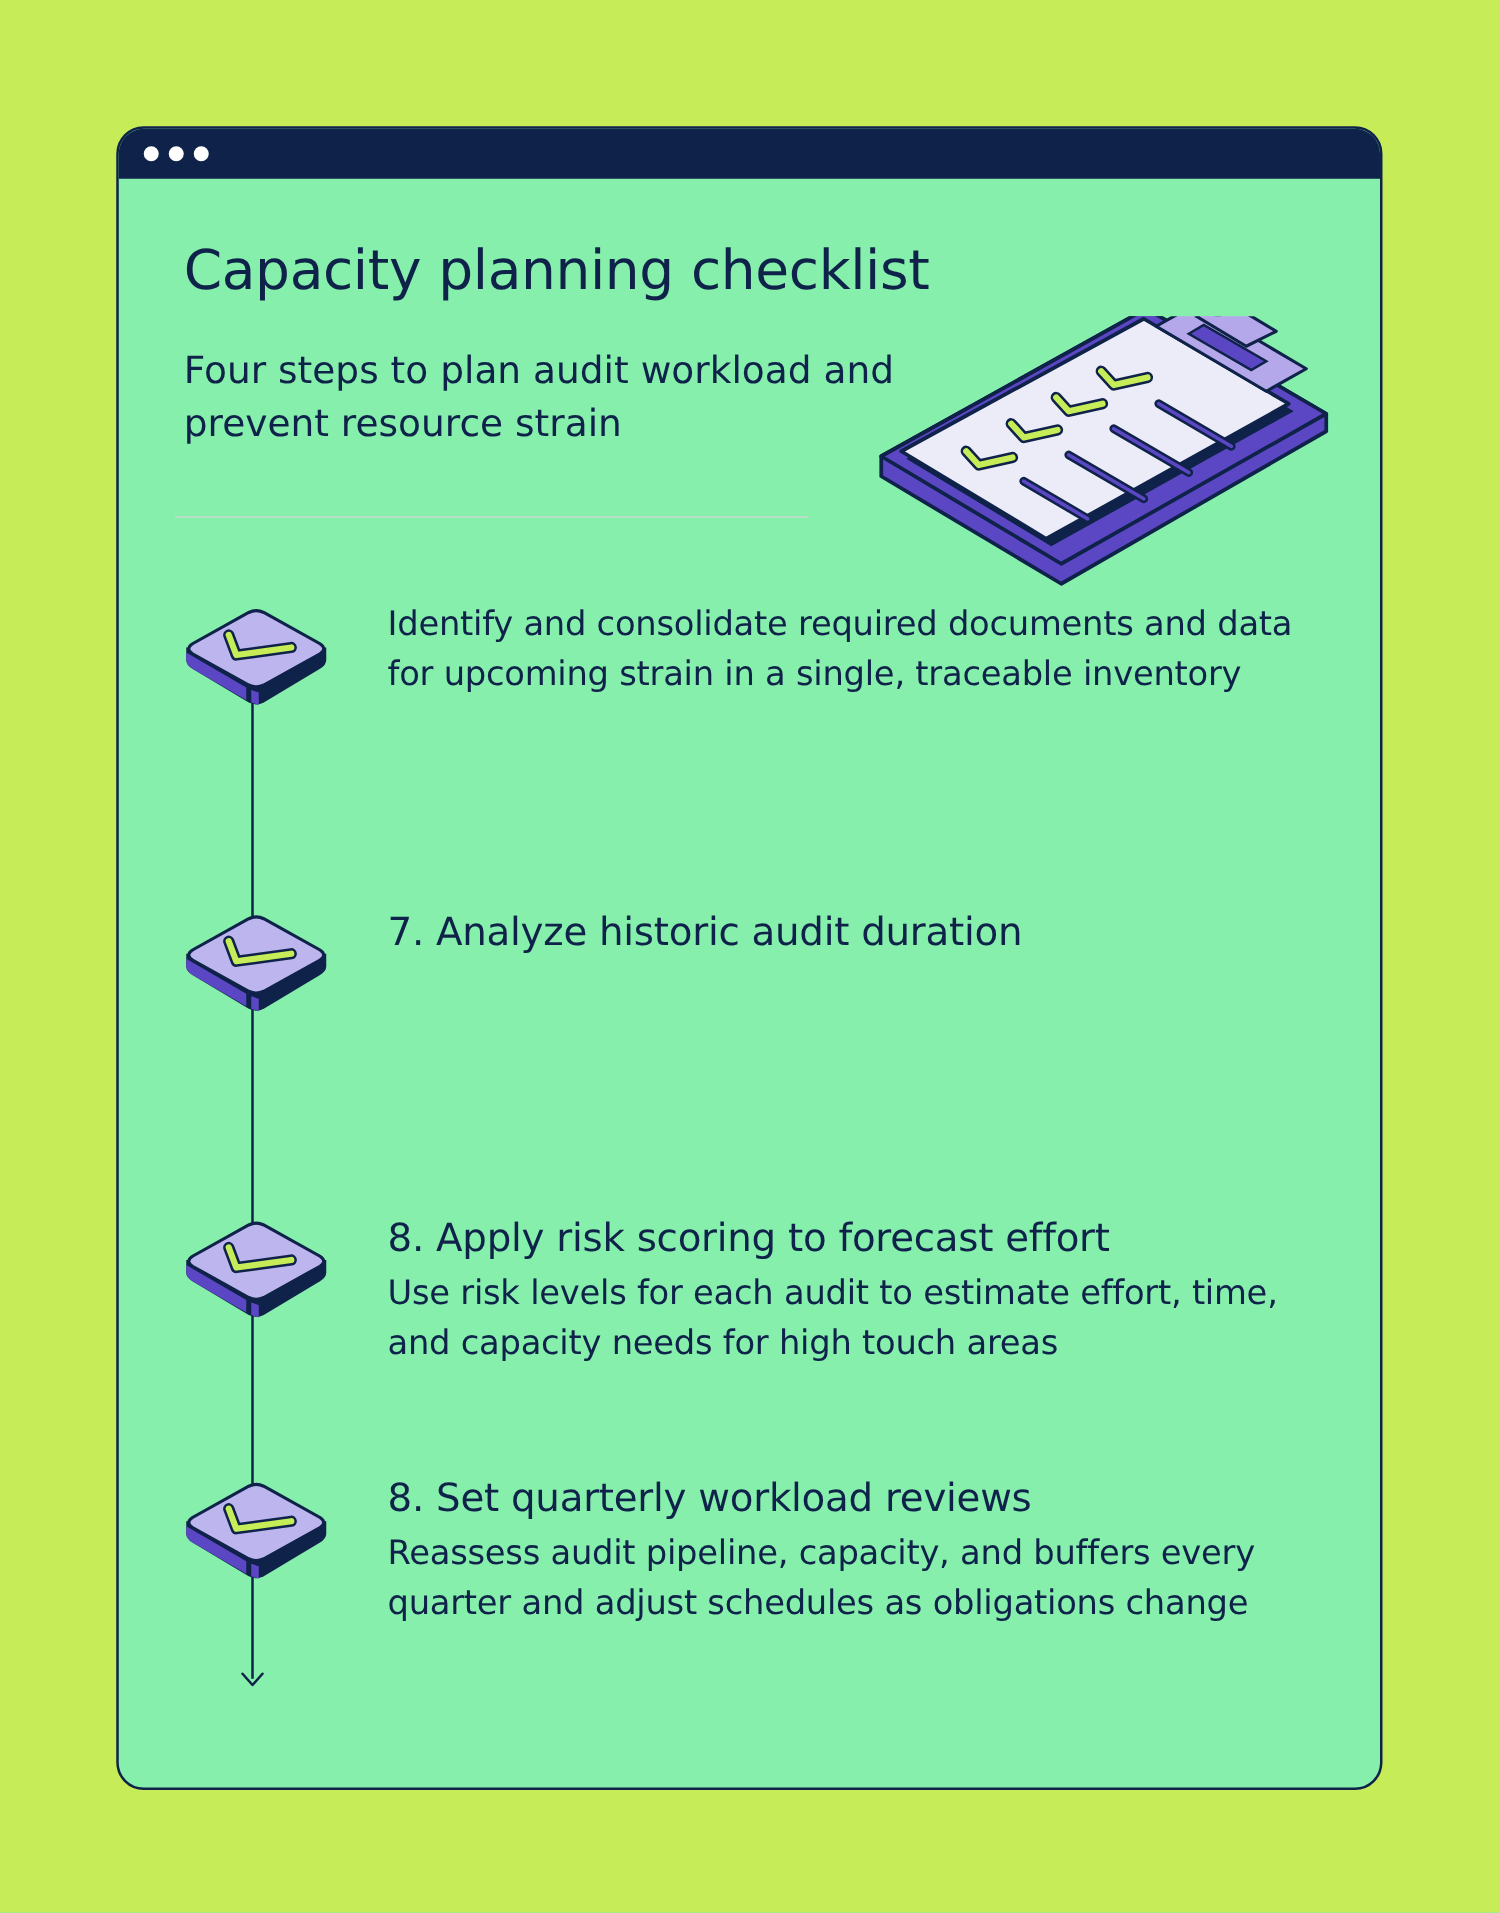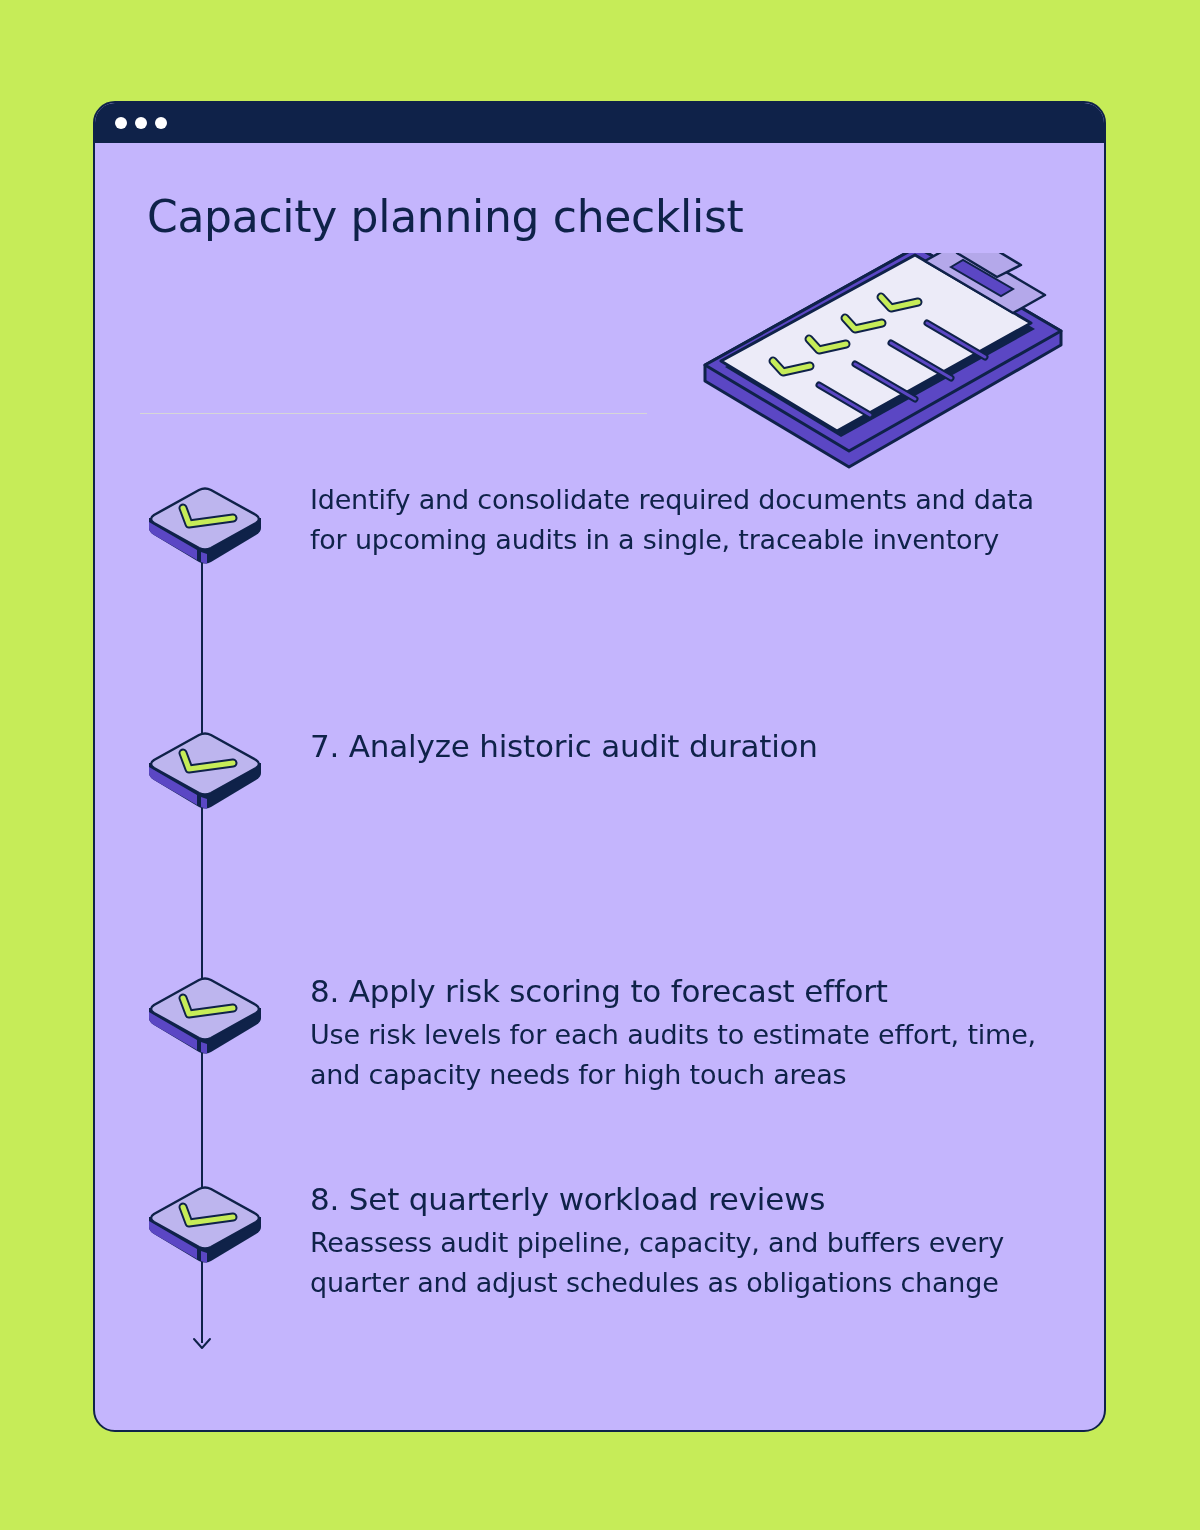--- a/index.html
+++ b/index.html
@@ -8,21 +8,21 @@
       background: #c6ec58;
       position: relative;
       overflow: hidden;
       font-family: "DejaVu Sans", "Liberation Sans", sans-serif;
       color: #0f2249;
     }
     .card {
       position: absolute;
       left: 93px; top: 101px;
       width: 1013px; height: 1331px;
-      background: #c4b5fd;
+      background: #86efac;
       border: 2px solid #0f2249;
       border-radius: 22px;
       box-sizing: border-box;
       overflow: hidden;
     }
     .titlebar {
       position: absolute; left: 0; top: 0; right: 0;
       height: 40px;
       background: #0f2249;
     }
@@ -82,20 +82,21 @@
 <div class="card">
   <div class="titlebar">
     <div class="dots">
       <span class="dot"></span>
       <span class="dot"></span>
       <span class="dot"></span>
     </div>
   </div>
 
   <h1 class="page-title">Capacity planning checklist</h1>
+  <p class="subtitle">Four steps to plan audit workload and prevent resource strain</p>
   <div class="divider"></div>
 
   <svg class="clipboard" viewBox="0 0 370 230">
 
     <polygon points="10,122 222,4 366,88 154,208" fill="#0f2249"></polygon>
     <polygon points="10,112 222,-6 366,78 366,92 154,214 10,128" fill="#5b47c4" stroke="#0f2249" stroke-width="3" stroke-linejoin="round"></polygon>
 
     <polygon points="10,112 222,-6 366,78 154,198" fill="#5b47c4" stroke="#0f2249" stroke-width="3" stroke-linejoin="round"></polygon>
 
     <polygon points="30,114 224,8 340,76 146,184" fill="#0f2249"></polygon>
@@ -161,26 +162,26 @@
   <svg class="badge" style="top:1082px" viewBox="0 0 120 86">
     <path d="M4,32 L4,42 Q4,46 9,49 L54,76 Q60,79 66,76 L111,49 Q116,46 116,42 L116,32 Z" fill="#0f2249"></path>
     <path d="M4,32 L4,42 Q4,46 9,49 L52,74 L52,64 L4,36 Z" fill="#5b47c4"></path>
     <path d="M56,76 L62,78 L62,68 L56,66 Z" fill="#5b47c4"></path>
     <path d="M9,29 L54,4 Q60,1 66,4 L111,29 Q117,33 111,37 L66,62 Q60,65 54,62 L9,37 Q3,33 9,29 Z" fill="#bdb5ee" stroke="#0f2249" stroke-width="2.5"></path>
     <path d="M38,22 L44,38 L88,32" fill="none" stroke="#0f2249" stroke-width="9" stroke-linecap="round" stroke-linejoin="round"></path>
     <path d="M38,22 L44,38 L88,32" fill="none" stroke="#c6ec58" stroke-width="5" stroke-linecap="round" stroke-linejoin="round"></path>
   </svg>
 
   <div class="step" style="top:377px">
-    <p class="step-desc">Identify and consolidate required documents and data for upcoming audits in a single, traceable inventory</p>
+    <p class="step-desc">Identify and consolidate required documents and data for upcoming strain in a single, traceable inventory</p>
   </div>
   <div class="step" style="top:623px">
     <h2 class="step-title">7. Analyze historic audit duration</h2>
   </div>
   <div class="step" style="top:868px">
     <h2 class="step-title">8. Apply risk scoring to forecast effort</h2>
-    <p class="step-desc">Use risk levels for each audits to estimate effort, time, and capacity needs for high touch areas</p>
+    <p class="step-desc">Use risk levels for each audit to estimate effort, time, and capacity needs for high touch areas</p>
   </div>
   <div class="step" style="top:1076px">
     <h2 class="step-title">8. Set quarterly workload reviews</h2>
     <p class="step-desc">Reassess audit pipeline, capacity, and buffers every quarter and adjust schedules as obligations change</p>
   </div>
 </div>
 
 </body></html>

